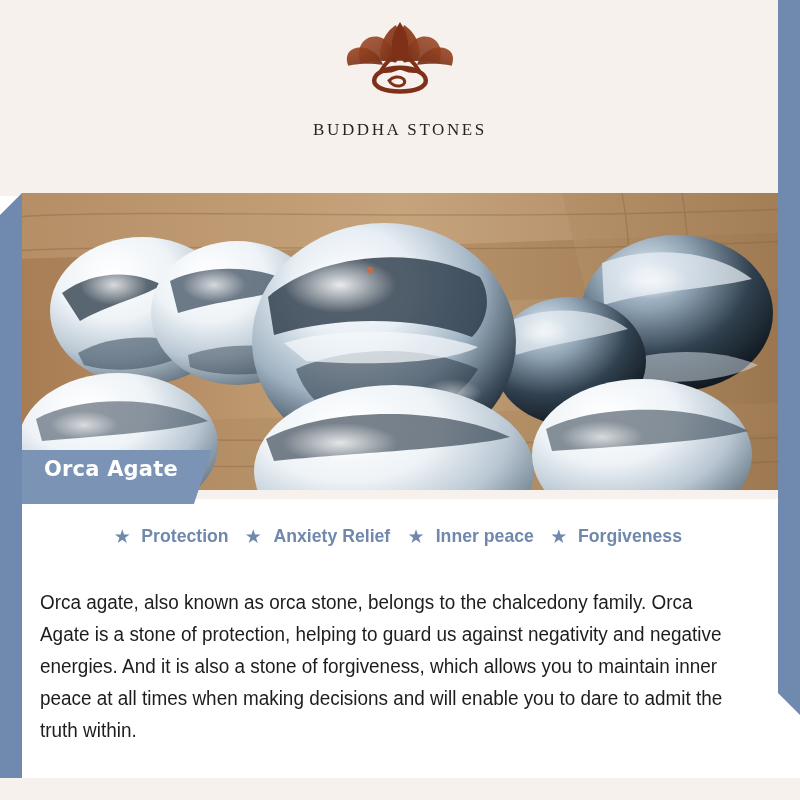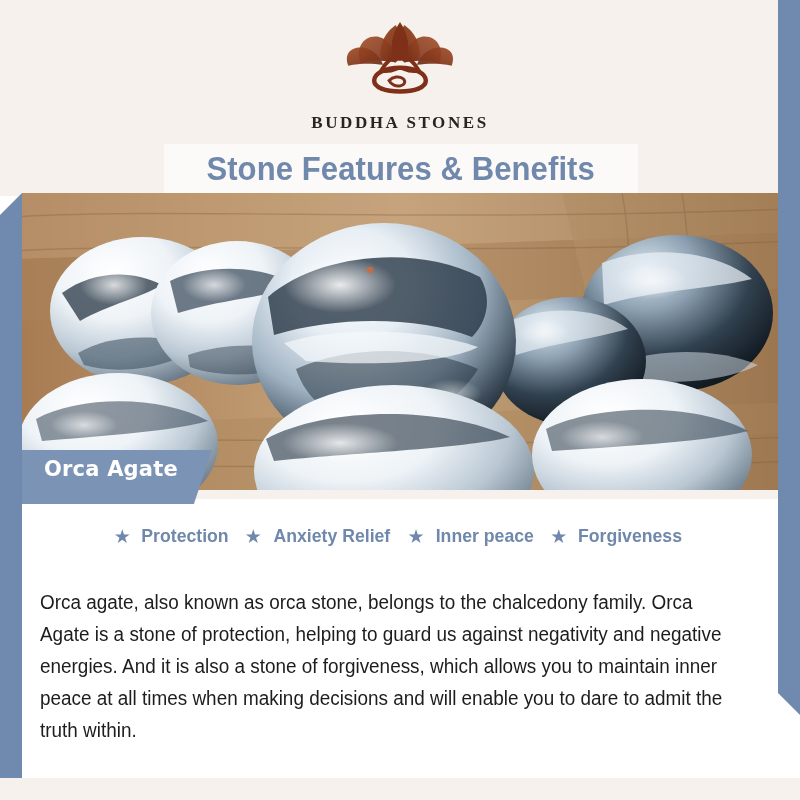--- a/index.html
+++ b/index.html
@@ -58,26 +58,26 @@
     text-align: center;
   }
   .logo-mark {
     display: block;
     margin: 0 auto;
     width: 150px;
     height: 82px;
   }
   .logo-word {
     display: block;
-    margin-top: 13px;
+    margin-top: 20px;
     font-family: "Liberation Serif", serif;
     font-size: 17px;
     letter-spacing: 2.6px;
     color: #2a2320;
-    font-weight: 700;
+    font-weight: 400;
   }
 
   
   .title-band {
     position: absolute;
     left: 164px;
     top: 144px;
     width: 474px;
     height: 49px;
     background: #fcfaf8;
@@ -341,23 +341,20 @@
       <ellipse cx="580" cy="244" rx="42" ry="16" fill="url(#gloss)" opacity="0.7"></ellipse>
 
       <ellipse cx="96" cy="252" rx="100" ry="72" fill="url(#stoneLt)"></ellipse>
       <path d="M14 226 C58 202 140 202 186 228 C142 240 62 244 20 248 Z" fill="#2b3a4a" opacity="0.52"></path>
       <ellipse cx="62" cy="232" rx="34" ry="14" fill="url(#gloss)" opacity="0.7"></ellipse>
 
       <rect width="756" height="297" fill="none"></rect>
     </svg>
   </div>
 
-  <div class="title-band">
-    <span class="title-text">Stone Features &amp; Benefits</span>
-  </div>
 
   <div class="stone-banner">
     <span class="stone-name">Orca Agate</span>
   </div>
 
   <div class="body-panel">
     <div class="band-strip"></div>
 
     <div class="benefits">
       <div class="benefit">

